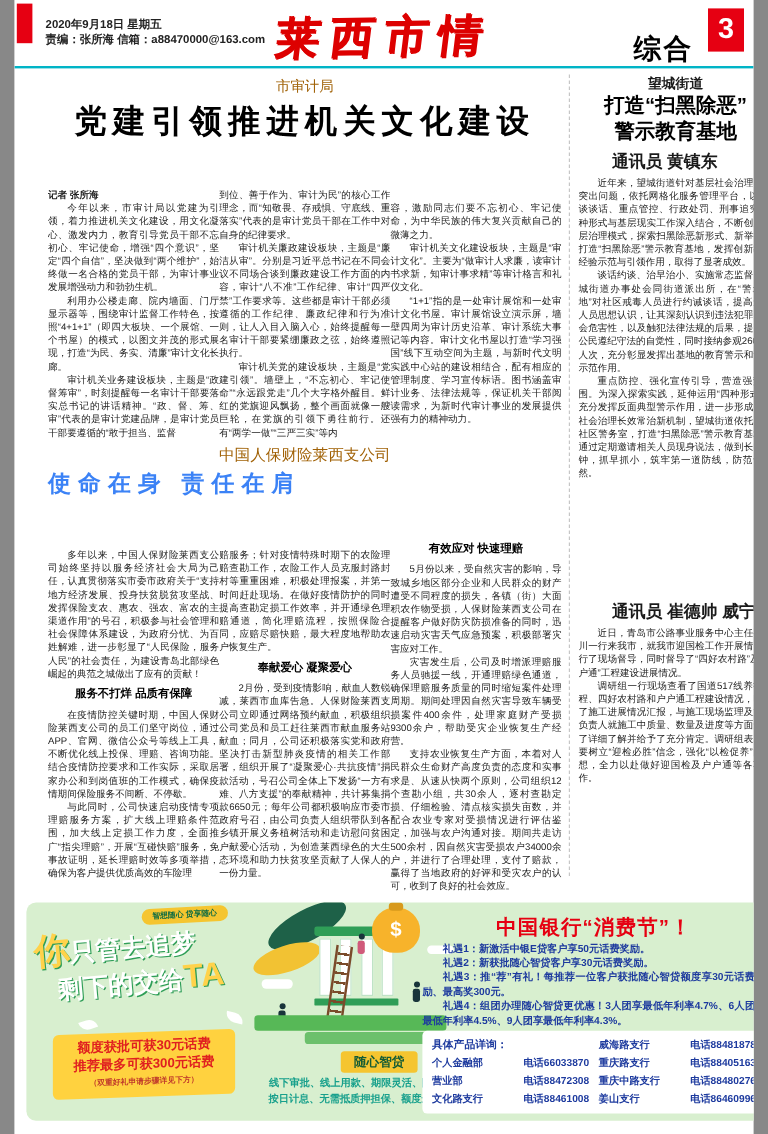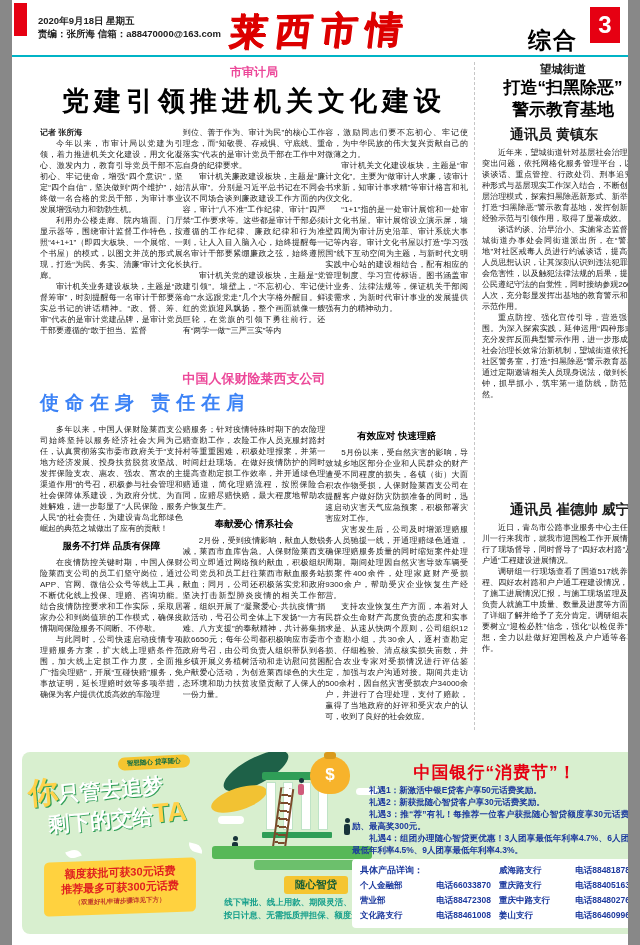--- a/index.html
+++ b/index.html
@@ -19,22 +19,22 @@
     text-shadow:1px 1px 0 #dd0000;
   }
   .hdr-section { position:absolute; right:50px; top:25px; font-size:23px; font-weight:900; letter-spacing:2px; color:#000; }
   .hdr-pagenum {
     position:absolute; right:8px; top:7px; width:30px; height:36px; background:#e60012;
     color:#fff; font-size:24px; font-weight:bold; display:flex; align-items:center; justify-content:center;
   }
   .hdr-rule { position:absolute; left:0; right:0; top:55px; height:2px; background:#00b4c6; }
 
   
-  .kicker { text-align:center; font-size:12px; font-weight:bold; color:#ec4899; }
-  .cols { display:flex; overflow:hidden; margin-top:8px; }
+  .kicker { text-align:center; font-size:12px; font-weight:normal; color:#a16207; }
+  .cols { display:flex; overflow:hidden; margin-top:20px;align-items:center; }
   .col { flex:1; font-size:8px; line-height:11px; text-align:justify; color:#222; }
   .col p { text-indent:2em; }
   .col p.lead, .col p.byline { text-indent:0; }
   .col p.byline { font-weight:bold; }
   .col p:empty { display:none; }
   .subhead { text-align:center; font-weight:900; font-size:9.5px; margin:6px 0; color:#000; }
 
   
   .a1 { position:absolute; left:28px; top:64px; width:428px; }
   .a1 .headline { text-align:center; font-size:27px; font-weight:900; letter-spacing:5px; margin-top:2px; color:#000; }
@@ -178,21 +178,21 @@
             <p>多年以来，中国人保财险莱西支公司始终坚持以服务经济社会大局为己任，认真贯彻落实市委市政府关于“支持地方经济发展、投身扶贫脱贫攻坚战、发挥保险支农、惠农、强农、富农的主渠道作用”的号召，积极参与社会管理和社会保障体系建设，为政府分忧、为百姓解难，进一步彰显了“人民保险，服务人民”的社会责任，为建设青岛北部绿色崛起的典范之城做出了应有的贡献！</p>
           </div>
         <h3 class="subhead">服务不打烊 品质有保障</h3>
         <div>
             <p>在疫情防控关键时期，中国人保财险莱西支公司的员工们坚守岗位，通过APP、官网、微信公众号等线上工具，不断优化线上投保、理赔、咨询功能。结合疫情防控要求和工作实际，采取居家办公和到岗值班的工作模式，确保疫情期间保险服务不间断、不停歇。</p>
             <p>与此同时，公司快速启动疫情专项理赔服务方案，扩大线上理赔条件范围，加大线上定损工作力度，全面推广“指尖理赔”，开展“互碰快赔”服务，免事故证明，延长理赔时效等多项举措，确保为客户提供优质高效的车险理</p>
           </div>
       </div>
       <div class="col">
         <p class="lead">赔服务；针对疫情特殊时期下的农险理赔查勘工作，农险工作人员克服封路封村等重重困难，积极处理报案，并第一时间赶赴现场。在做好疫情防护的同时提高查勘定损工作效率，并开通绿色理赔通道，简化理赔流程，按照保险合同，应赔尽赔快赔，最大程度地帮助农户恢复生产。</p>
-        <h3 class="subhead">奉献爱心 情系社会</h3>
+        <h3 class="subhead">奉献爱心 凝聚爱心</h3>
         <div>
             <p>2月份，受到疫情影响，献血人数锐减，莱西市血库告急。人保财险莱西支公司立即通过网络预约献血，积极组织公司党员和员工赶往莱西市献血服务站献血；同月，公司还积极落实党和政府坚决打击新型肺炎疫情的相关工作部署，组织开展了“凝聚爱心·共抗疫情”捐款活动，号召公司全体上下发扬“一方有难、八方支援”的奉献精神，共计募集捐款6650元；每年公司都积极响应市委市政府号召，由公司负责人组织带队到各乡镇开展义务植树活动和走访慰问贫困户献爱心活动，为创造莱西绿色的大生态环境和助力扶贫攻坚贡献了人保人的一份力量。</p>
           </div>
       </div>
       <div class="col">
         <h3 class="subhead">有效应对 快速理赔</h3>
         <div>
             <p>5月份以来，受自然灾害的影响，导致城乡地区部分企业和人民群众的财产遭受不同程度的损失，各镇（街）大面积农作物受损，人保财险莱西支公司在提醒客户做好防灾防损准备的同时，迅速启动灾害天气应急预案，积极部署灾害应对工作。</p>
             <p>灾害发生后，公司及时增派理赔服务人员驰援一线，开通理赔绿色通道，确保理赔服务质量的同时缩短案件处理周期。期间处理因自然灾害导致车辆受损案件400余件，处理家庭财产受损9300余户，帮助受灾企业恢复生产经营。</p>
             <p>支持农业恢复生产方面，本着对人民群众生命财产高度负责的态度和实事求是、从速从快两个原则，公司组织12个查勘小组，共30余人，逐村查勘定损、仔细检验、清点核实损失亩数，并配合农业专家对受损情况进行评估鉴定，加强与农户沟通对接。期间共走访500余村，因自然灾害受损农户34000余户，并进行了合理处理，支付了赔款，赢得了当地政府的好评和受灾农户的认可，收到了良好的社会效应。</p>

